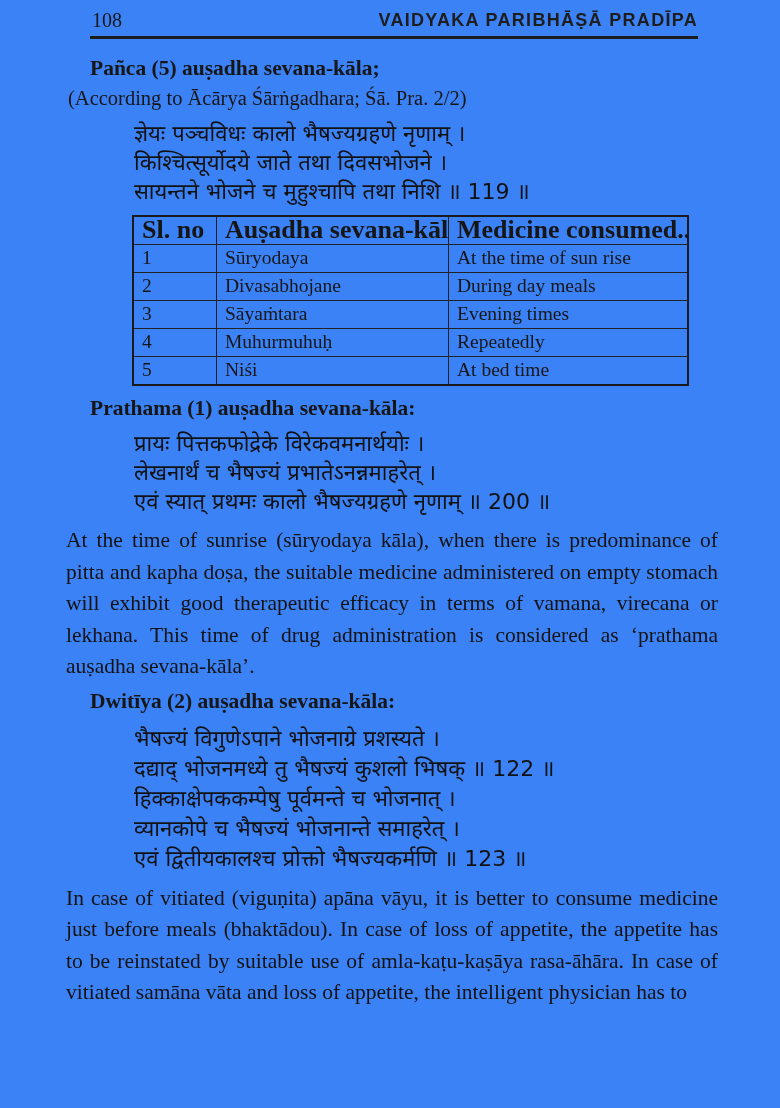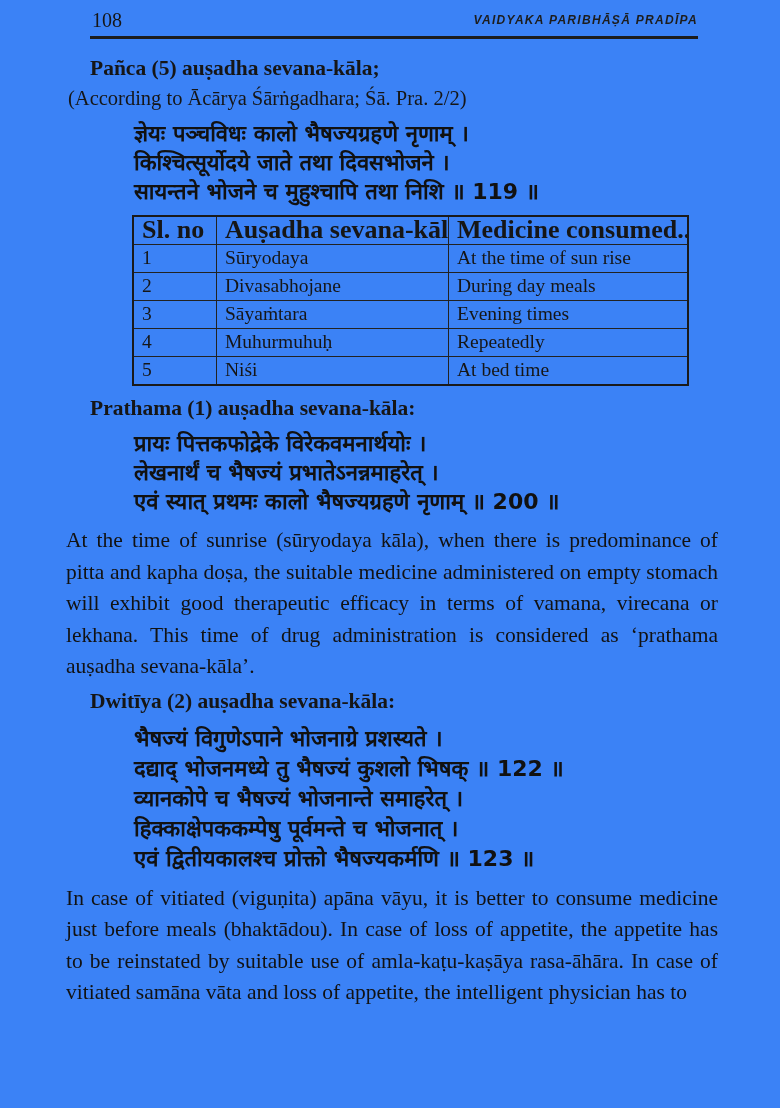--- a/index.html
+++ b/index.html
@@ -21,25 +21,24 @@
     align-items: flex-end;
     padding: 2px 20px 1px 26px;
   }
   .pgnum {
     font-size: 20px;
     line-height: 24px;
   }
   .booktitle {
     font-family: "Liberation Sans", sans-serif;
     font-weight: bold;
-    font-size: 12px;
+    font-size: 18px;
     letter-spacing: 1.3px;
     line-height: 24px;
     color: #1d1d1d;
-    font-style: italic;
   }
   .rule {
     height: 3px;
     background: #1c1c1c;
     margin: 3px 20px 0 24px;
   }
   
   .sec-heading {
     font-size: 21.5px;
     font-weight: bold;
@@ -57,21 +56,21 @@
   }
   
   .verse {
     margin: 8px 0 0 68px;
     font-size: 22px;
     line-height: 29px;
     font-family: "DejaVu Sans", "Liberation Serif", serif;
     color: #111;
   }
   .verse.v7 { line-height: 30px; margin-top: 10px; }
-  .verse div { white-space: nowrap; font-weight: bold; }
+  .verse div { white-space: nowrap; }
   
   table.kala {
     border-collapse: collapse;
     margin: 9px 0 0 66px;
     table-layout: fixed;
     width: 526px;
     border: 2.5px solid #1a1a1a;
   }
   table.kala th, table.kala td {
     border: 1.6px solid #222;
@@ -160,20 +159,20 @@
     <div>एवं स्यात् प्रथमः कालो भैषज्यग्रहणे नृणाम् ॥ 200 ॥</div>
   </div>
 
   <p class="body-para">At the time of sunrise (sūryodaya kāla), when there is predominance of pitta and kapha doṣa, the suitable medicine administered on empty stomach will exhibit good therapeutic efficacy in terms of vamana, virecana or lekhana. This time of drug administration is considered as ‘prathama auṣadha sevana-kāla’.</p>
 
   <h2 class="sec-heading h-dwitiya">Dwitīya (2) auṣadha sevana-kāla:</h2>
 
   <div class="verse v7" lang="sa">
     <div>भैषज्यं विगुणेऽपाने भोजनाग्रे प्रशस्यते ।</div>
     <div>दद्याद् भोजनमध्ये तु भैषज्यं कुशलो भिषक् ॥ 122 ॥</div>
+    <div>हिक्काक्षेपककम्पेषु पूर्वमन्ते च भोजनात् ।</div>
     <div>व्यानकोपे च भैषज्यं भोजनान्ते समाहरेत् ।</div>
-    <div>हिक्काक्षेपककम्पेषु पूर्वमन्ते च भोजनात् ।</div>
     <div>एवं द्वितीयकालश्च प्रोक्तो भैषज्यकर्मणि ॥ 123 ॥</div>
   </div>
 
   <p class="body-para">In case of vitiated (viguṇita) apāna vāyu, it is better to consume medicine just before meals (bhaktādou). In case of loss of appetite, the appetite has to be reinstated by suitable use of amla-kaṭu-kaṣāya rasa-āhāra. In case of vitiated samāna vāta and loss of appetite, the intelligent physician has to</p>
 
 </div>
 
 </body></html>

